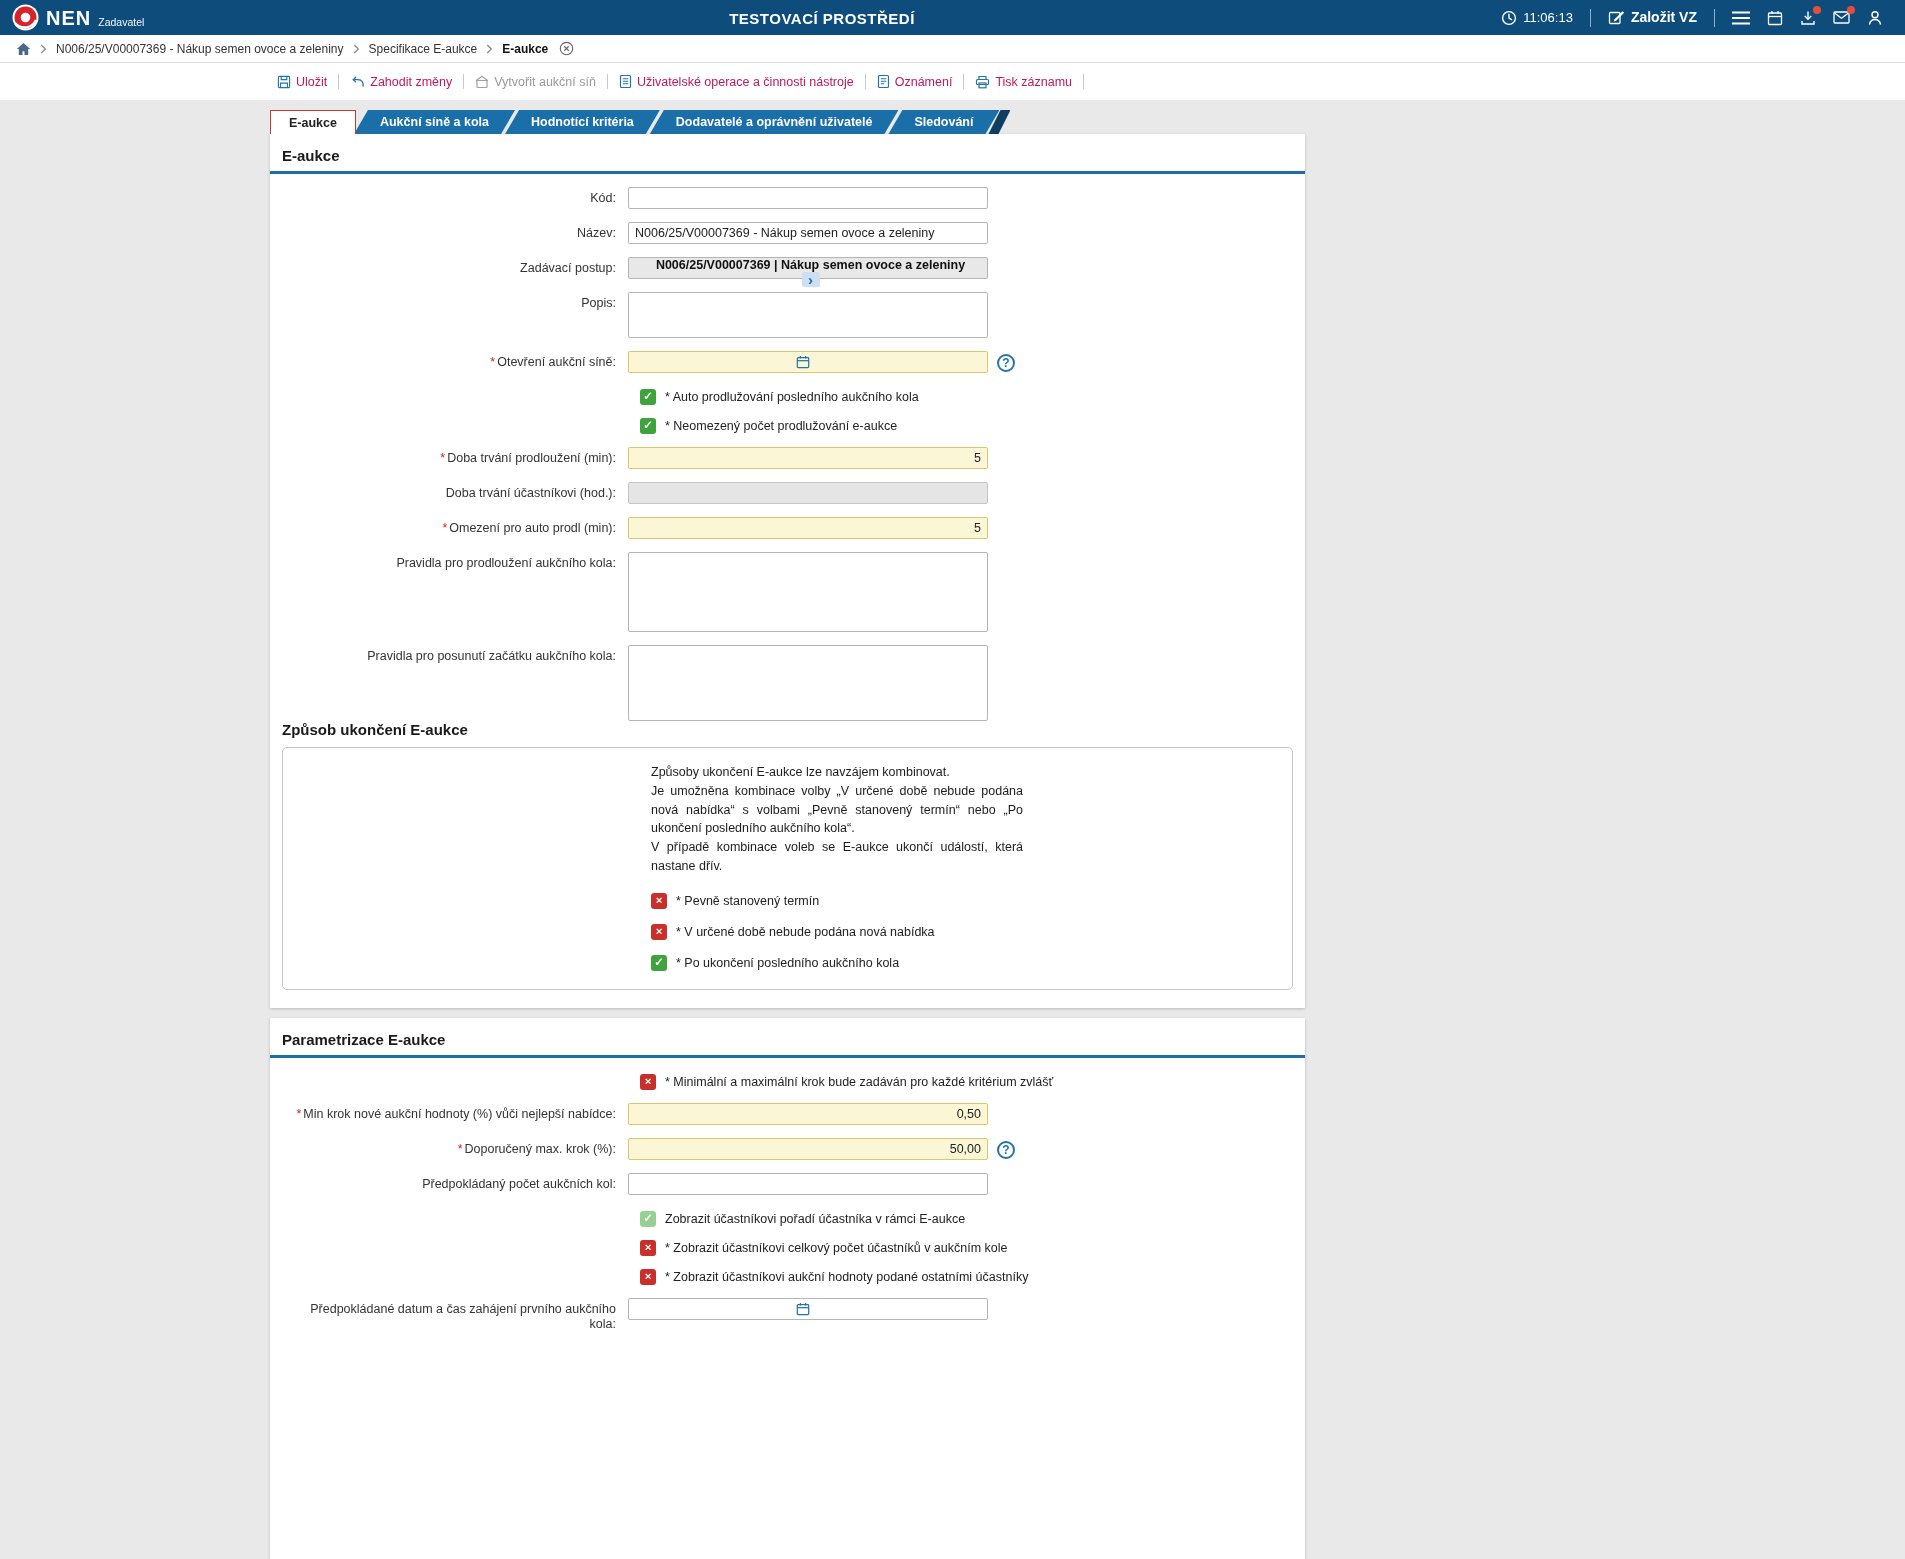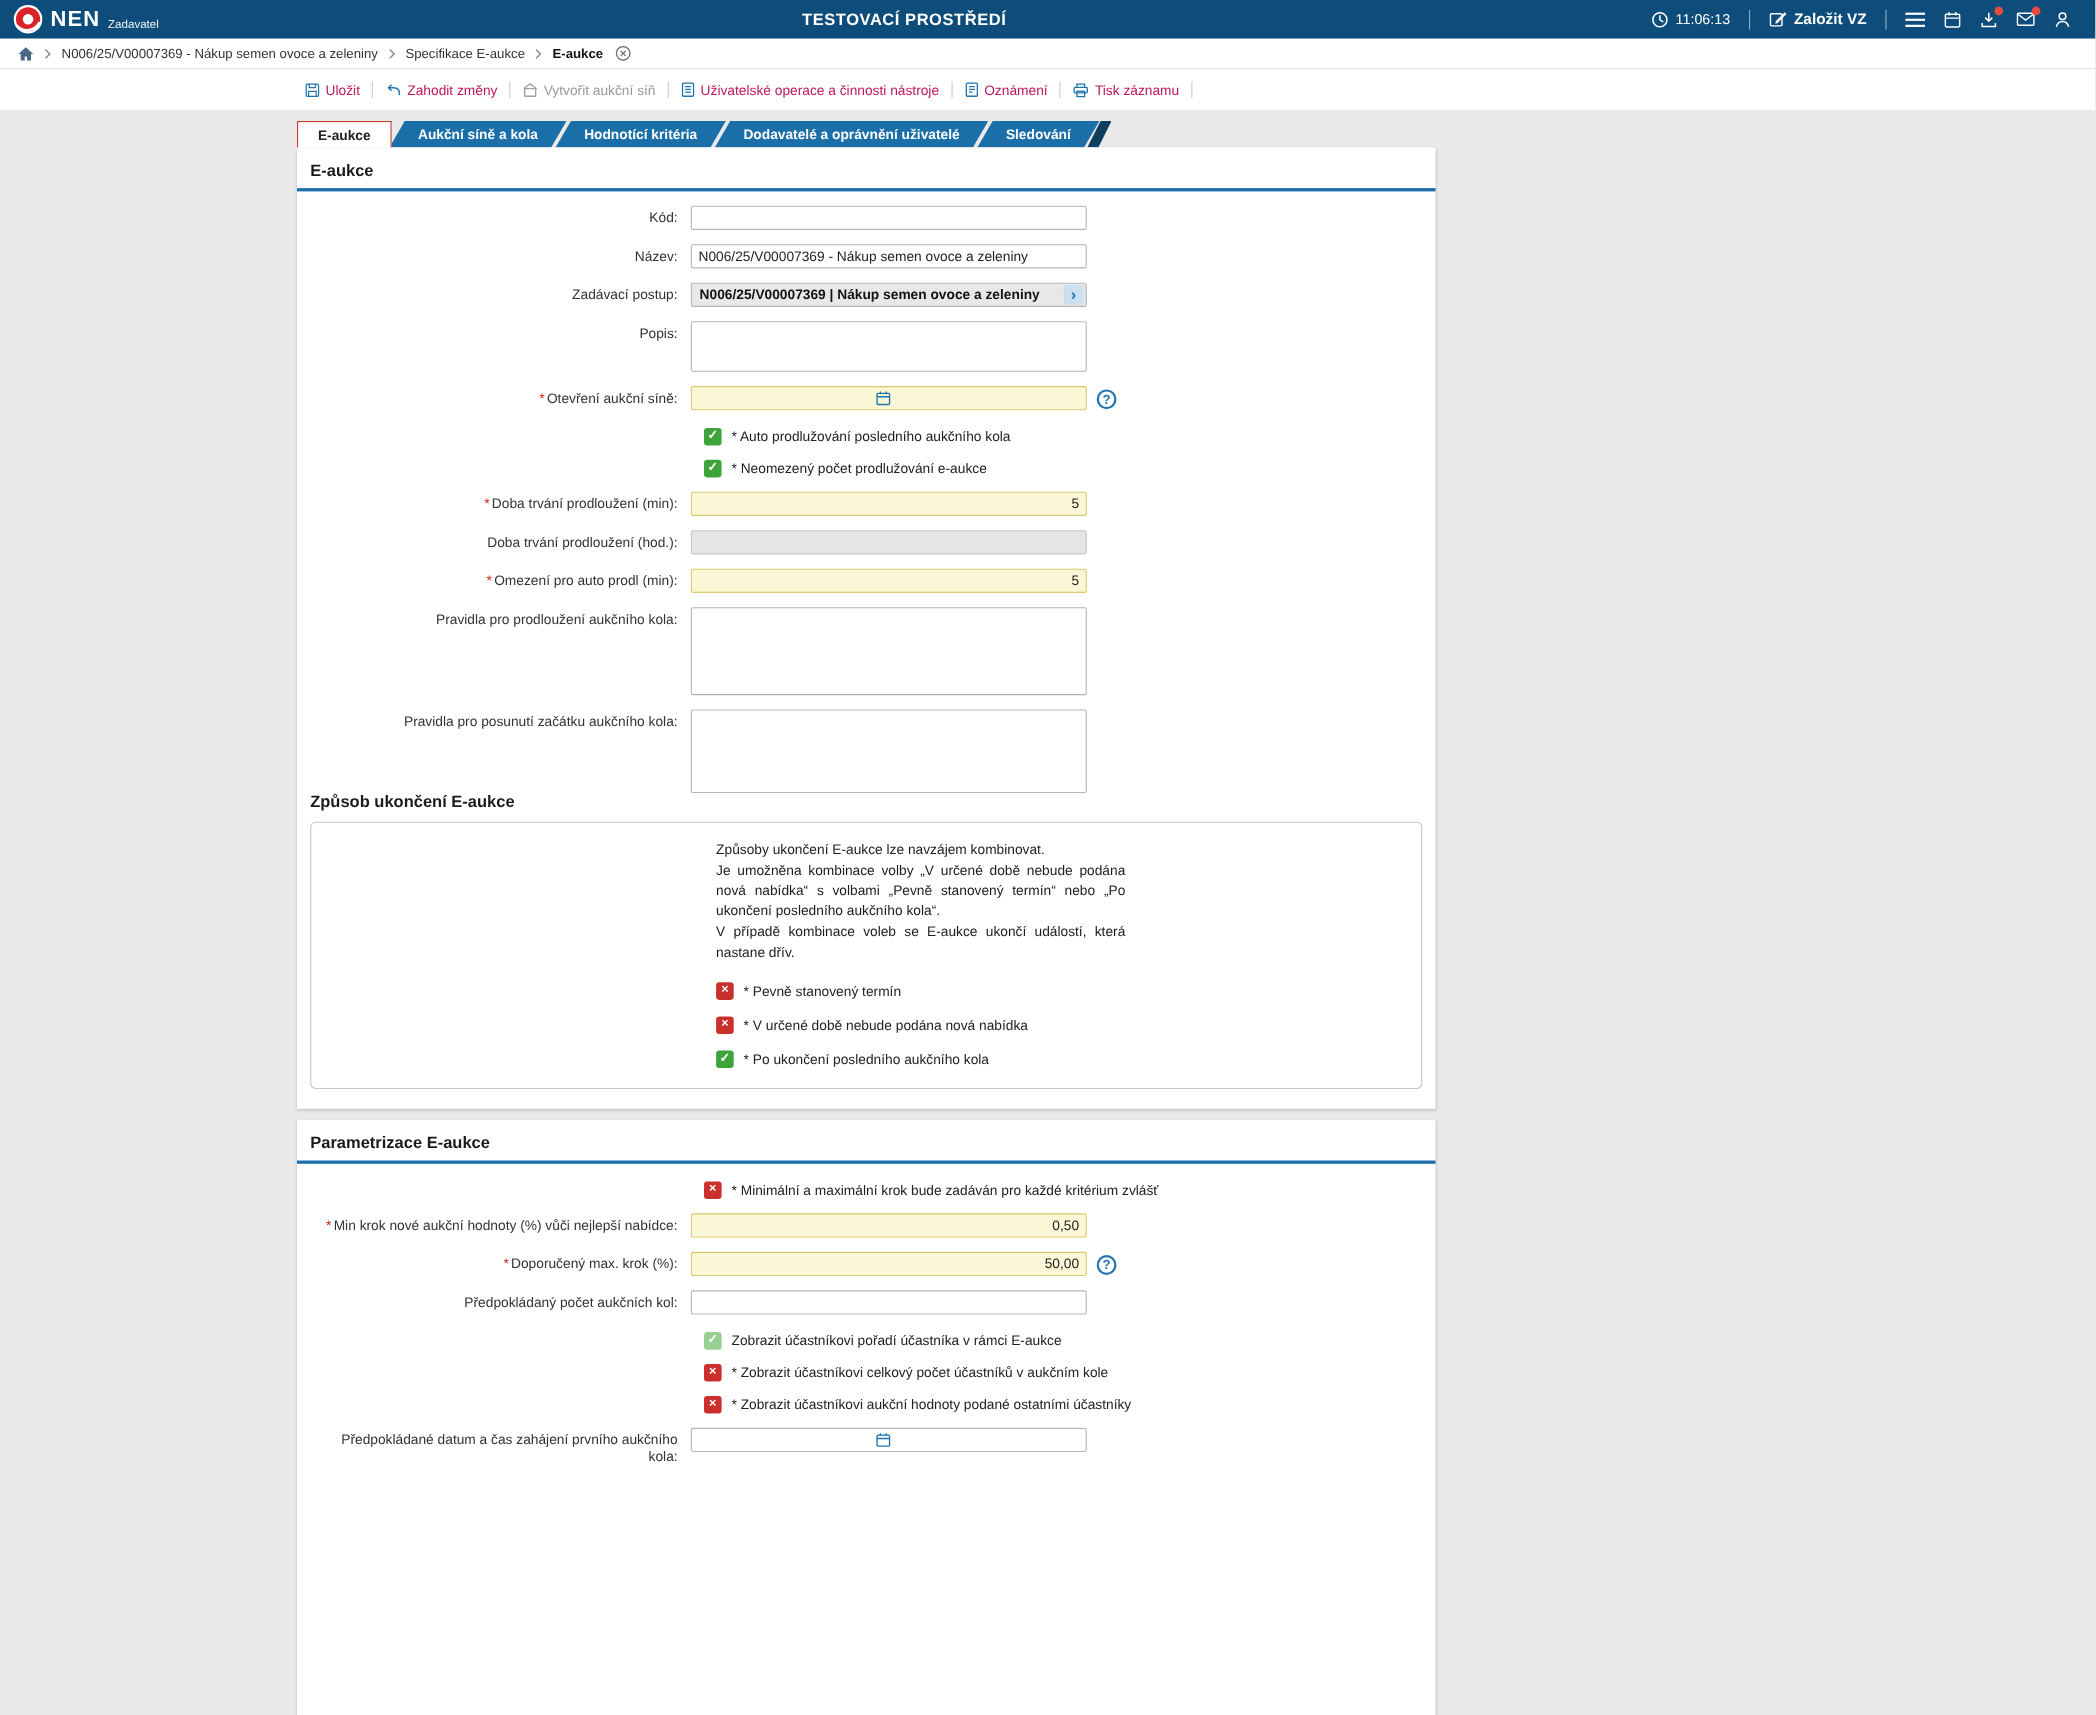--- a/index.html
+++ b/index.html
@@ -53,21 +53,21 @@
   .frow { display:flex; margin-top:13px; }
   .flabel { width:346px; text-align:right; padding-right:12px; padding-top:4px; color:#333; line-height:1.2; }
   .req { color:#cc2222; margin-right:2px; }
   .fctrl { width:360px; position:relative; flex:0 0 auto; }
   input.txt { width:100%; height:22px; border:1px solid #b5b5b5; border-radius:2px; background:#fff; font:12.5px "Liberation Sans", sans-serif; padding:0 6px; color:#222; }
   input.txt.yellow { background:#fbf6d5; border-color:#d9c96e; }
   input.txt.num { text-align:right; }
   input.txt.gray { background:#e5e5e5; border-color:#c6c6c6; }
   textarea.txt { width:100%; border:1px solid #b5b5b5; border-radius:2px; resize:none; font:12.5px "Liberation Sans", sans-serif; padding:4px 6px; display:block; }
   .h46 { height:46px; } .h80 { height:80px; } .h76 { height:76px; }
-  .ref { display:flex; align-items:center; justify-content:space-between; background:#e8e8e8; border:1px solid #b5b5b5; border-radius:2px; height:22px; padding:0 2px 0 7px; font-weight:bold; color:#111; }
+  .ref { display:flex; align-items:center; justify-content:space-between; background:#e8e8e8; border:1px solid #b5b5b5; border-radius:2px; height:22px; padding:0 2px 0 7px; font-weight:bold; color:#111;flex-direction:column; }
   .refbtn { width:18px; height:18px; background:#cce0f2; border-radius:2px; color:#1e6fae; display:flex; align-items:center; justify-content:center; font-weight:bold; font-size:15px; line-height:1; cursor:pointer; }
   .cal { position:absolute; left:168px; top:4px; cursor:pointer; display:inline-flex; }
   .help { width:18px; height:18px; border:2px solid #2373ad; border-radius:50%; color:#2373ad; font-weight:bold; font-size:12px; display:flex; align-items:center; justify-content:center; margin-left:9px; margin-top:3px; cursor:pointer; flex:0 0 auto; }
 
   .cbrow { display:flex; align-items:center; gap:9px; margin-top:13px; margin-left:358px; }
   .cbrow.first { margin-top:16px; }
   .cb { width:16px; height:16px; border-radius:3px; display:inline-flex; align-items:center; justify-content:center; color:#fff; font-size:11.5px; font-weight:bold; cursor:pointer; flex:0 0 auto; line-height:1; }
   .cb.checked { background:#3fa33c; }
   .cb.checked-dis { background:#97d092; }
   .cb.unchecked { background:#c9302c; }
@@ -307,21 +307,21 @@
     <span class="cb checked">✓</span>
     <span class="cblabel">* Neomezený počet prodlužování e-aukce</span>
   </div>
 
   <div class="frow">
     <div class="flabel"><span class="req">*</span><span>Doba trvání prodloužení (min):</span></div>
     <div class="fctrl"><input class="txt yellow num" value="5" style=""></div>
   </div>
 
   <div class="frow">
-    <div class="flabel"><span>Doba trvání prodloužení (hod.):</span></div>
+    <div class="flabel"><span>Doba trvání účastníkovi (hod.):</span></div>
     <div class="fctrl"><input class="txt gray" value="" style=""></div>
   </div>
 
   <div class="frow">
     <div class="flabel"><span class="req">*</span><span>Omezení pro auto prodl (min):</span></div>
     <div class="fctrl"><input class="txt yellow num" value="5" style=""></div>
   </div>
 
   <div class="frow">
     <div class="flabel"><span>Pravidla pro prodloužení aukčního kola:</span></div>

